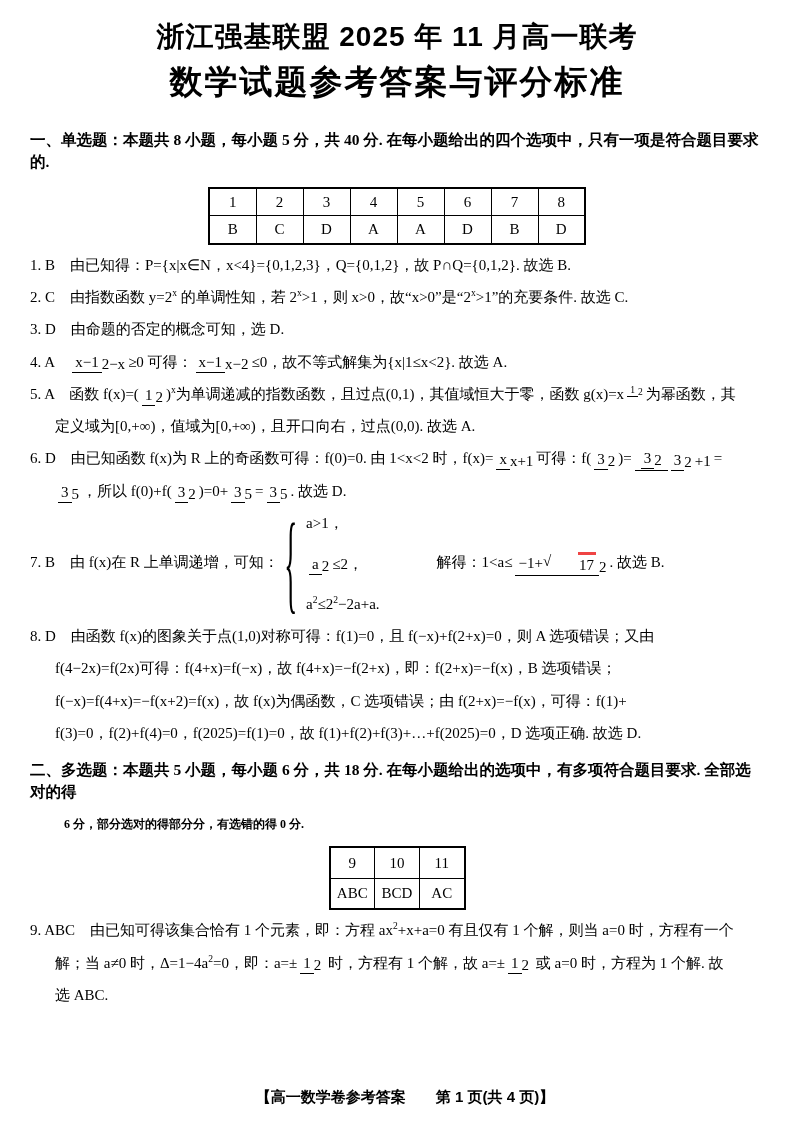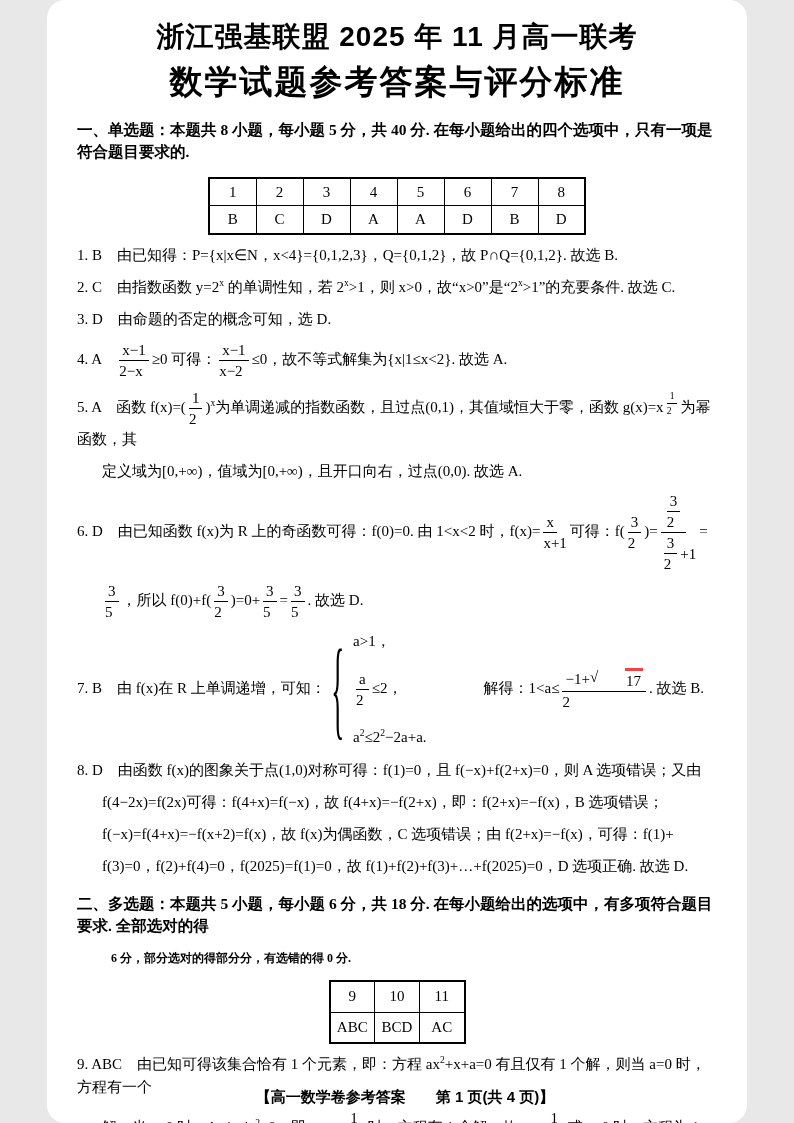--- a/index.html
+++ b/index.html
@@ -1,52 +1,51 @@
 <!DOCTYPE html>
 <html><head>
 <meta charset="utf-8">
 <style>
   * { margin:0; padding:0; box-sizing:border-box; }
   html,body { background:#e8e8e8; }
   body { font-family:"Liberation Serif", serif; }
   .page {
-    width:700px; height:1123px; background:#ffffff; color:#000;
+    width:794px; height:1123px; background:#ffffff; color:#000;
     position:relative; overflow:hidden; margin:0 auto;
     padding:14px 30px 0 30px;
-    border-radius:18px;
   }
   .title {
     text-align:center; font-weight:bold; font-size:28px; letter-spacing:1px;
     font-family:"Liberation Sans", sans-serif; margin-top:4px;
   }
   .subtitle {
     text-align:center; font-weight:bold; font-size:33px; letter-spacing:2px;
     font-family:Liberation Serif, serif; margin-top:4px;
   }
   .sec-heading {
-    font-weight:bold; font-size:15.5px; margin-top:14px; line-height:1.45;
+    font-weight:bold; font-size:15.5px; margin-top:24px; line-height:1.45;
   }
   .sec-heading2-l1 { font-weight:bold; font-size:15.5px; margin-top:14px; line-height:1.45; }
   .sec-heading2-l2 { font-weight:bold; font-size:12px; margin-top:12px; padding-left:34px; line-height:1.45; }
   table.anstable {
     border-collapse:collapse; margin:13px auto 0 auto;
     border:2px solid #000;
   }
   table.anstable td {
     border:1px solid #000; text-align:center; vertical-align:middle;
     font-size:15px; font-family:"Liberation Serif", serif;
   }
   table.t1 td { width:47px; height:28px; }
   table.t2 td { width:45px; height:31px; }
   .solutions { margin-top:4px; }
   .mline { font-size:15px; line-height:1.55; margin-top:9px; }
   .mline.ind { padding-left:25px; }
   
   .frac {
-    display:inline-flex; flex-direction:column; align-items:flex-start;
+    display:inline-flex; flex-direction:row; align-items:flex-end;
     vertical-align:middle; margin:0 3px; line-height:1.2; text-align:center;
   }
   .frac > .num {
     border-bottom:1px solid #000; padding:0 3px 1px 3px;
     display:flex; align-items:center; justify-content:center;
   }
   .frac > .den {
     padding-top:1px; display:flex; align-items:center; justify-content:center;
   }
   sup.msup { font-size:64%; line-height:0; vertical-align:super; }

